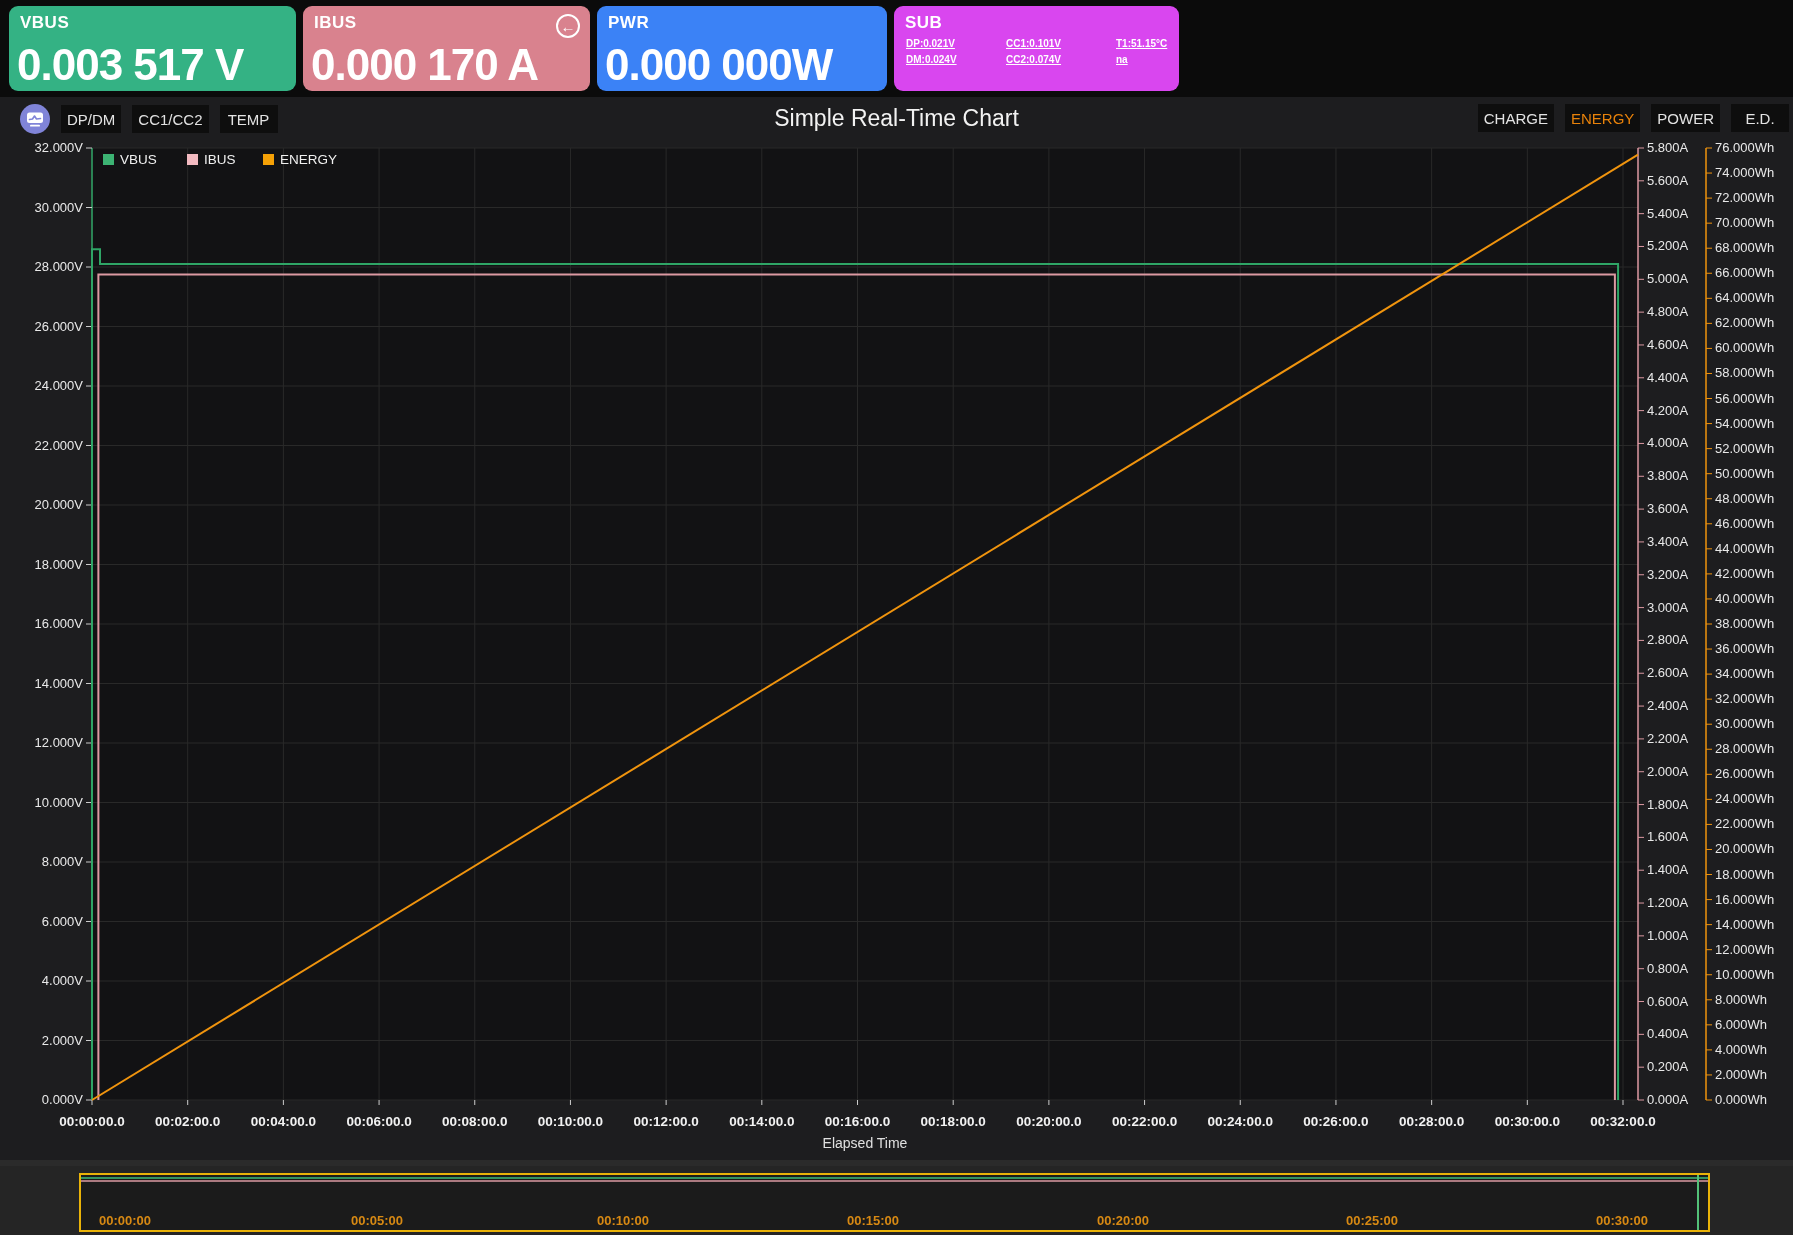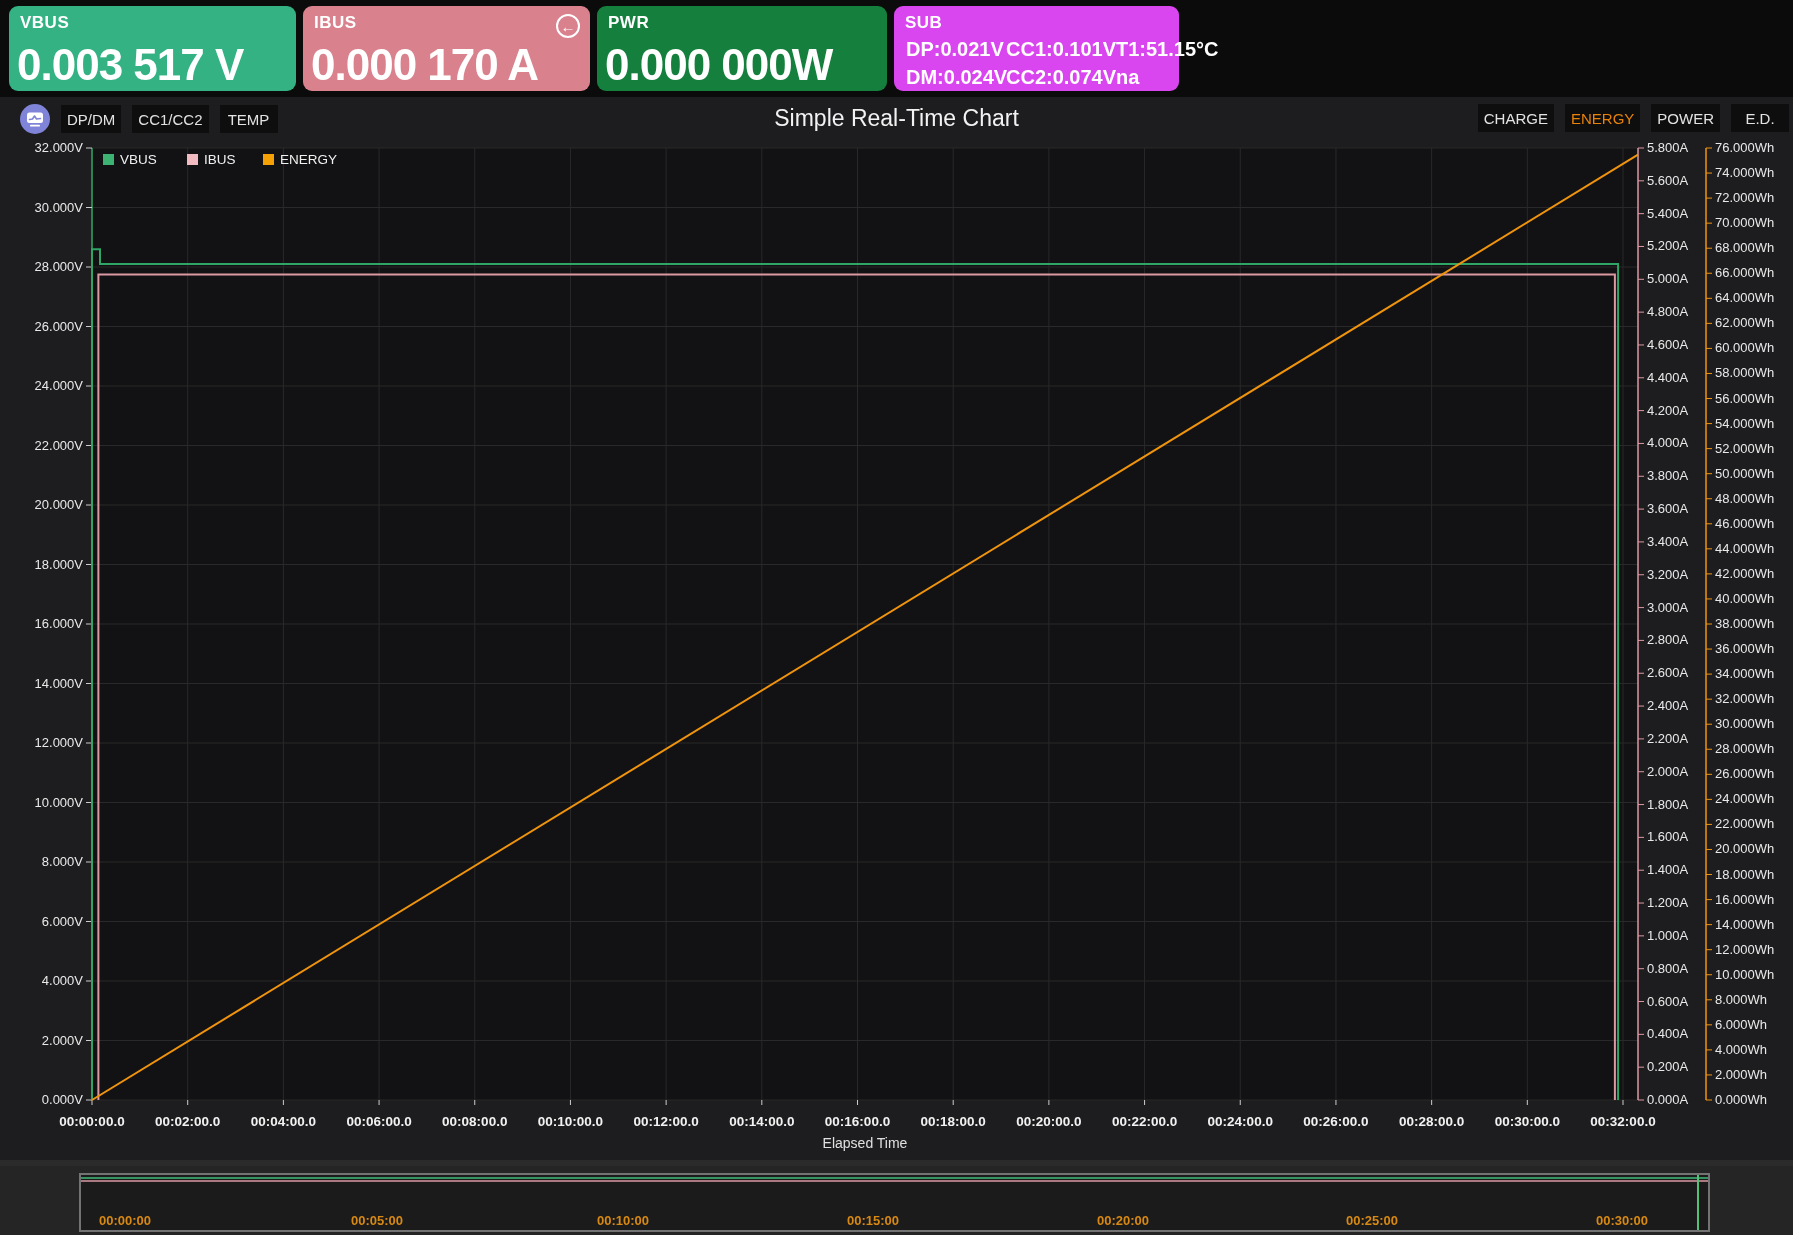--- a/index.html
+++ b/index.html
@@ -5,27 +5,27 @@
   html,body{margin:0;padding:0;background:#161616;}
   body{width:1793px;height:1235px;overflow:hidden;position:relative;
        font-family:"Liberation Sans",sans-serif;color:#e8e8e8;}
   
   .hdr{position:absolute;left:0;top:0;width:1793px;height:97px;background:#0b0b0b;}
   .panel{position:absolute;top:6px;height:85px;border-radius:9px;color:#fff;}
   .panel .plabel{position:absolute;left:11px;top:7px;font-size:17px;font-weight:700;letter-spacing:.5px;}
   .panel .pvalue{position:absolute;left:8px;bottom:1px;font-size:44px;font-weight:700;letter-spacing:-1px;white-space:nowrap;}
   .p-vbus{left:9px;width:287px;background:#34b284;}
   .p-ibus{left:303px;width:287px;background:#d9828e;}
-  .p-pwr{left:597px;width:290px;background:#15803d;}
+  .p-pwr{left:597px;width:290px;background:#3b82f6;}
   .p-sub{left:894px;width:285px;background:#d946ef;}
   .backicon{position:absolute;right:10px;top:8px;width:20px;height:20px;border:2.5px solid #fff;
             border-radius:50%;display:flex;align-items:center;justify-content:center;
             font-size:15px;font-weight:700;color:#fff;line-height:1;}
   .subgrid{position:absolute;left:12px;top:32px;display:grid;grid-template-columns:100px 110px 90px;
-           grid-row-gap:5px;font-size:20px;font-weight:700;white-space:nowrap;}
+           grid-row-gap:5px;font-size:10px;font-weight:700;white-space:nowrap;text-decoration:underline;}
   
   .toolbar{position:absolute;left:0;top:97px;width:1793px;height:43px;background:#1d1d1f;}
   .tgroup{position:absolute;top:7px;display:flex;align-items:center;gap:11px;}
   .tg-left{left:20px;}
   .tg-right{right:4px;text-align:center;}
   .chip{background:#0e0e0e;color:#e3e3e3;font-size:15px;height:28px;display:flex;align-items:center;
         justify-content:center;padding:0 6px;min-width:46px;cursor:pointer;}
   .chip.active{color:#e8820a;}
   .appicon{width:30px;height:30px;border-radius:50%;background:#8084d8;display:flex;
            align-items:center;justify-content:center;}
@@ -42,21 +42,21 @@
   .stats th,.stats td{border:1.5px solid #8f8f8f;padding:0 4px;height:18px;line-height:18px;}
   .stats th{color:#d6d6d6;}
   .c0{width:74px;} .c1{width:72px;} .c2{width:88px;} .c3{width:85px;} .c4{width:104px;}
   .row-all td:first-child{background:#1a7a2e;color:#fff;}
   .row-win td:first-child{background:#2f7fd6;color:#fff;}
   .watermark{position:absolute;left:1386px;top:1056px;font-size:44px;font-weight:700;
              color:#3b3b3b;letter-spacing:3px;}
   
   .band{position:absolute;left:0;top:1160px;width:1793px;height:75px;background:#252525;border-top:6px solid #2b2b2b;}
   .minimap{position:absolute;left:79px;top:7px;width:1627px;height:55px;background:#1b1b1b;
-           border:2px solid #737373;cursor:pointer;}
+           border:2px solid #eab308;cursor:pointer;}
   .mm-vbus{position:absolute;left:0;top:2px;width:100%;height:2px;background:#3cb373;opacity:.8;}
   .mm-ibus{position:absolute;left:0;top:5px;width:100%;height:2px;background:#e8a3ab;opacity:.7;}
   .mm-cursor{position:absolute;left:1616px;top:0;width:2px;height:100%;background:#53c178;}
   .mm-tick{position:absolute;bottom:2px;transform:translateX(-50%);font-size:13px;font-weight:700;color:#d78913;white-space:nowrap;}
 </style>
 </head>
 <body>
 
 <div class="hdr">
   <div class="panel p-vbus">

